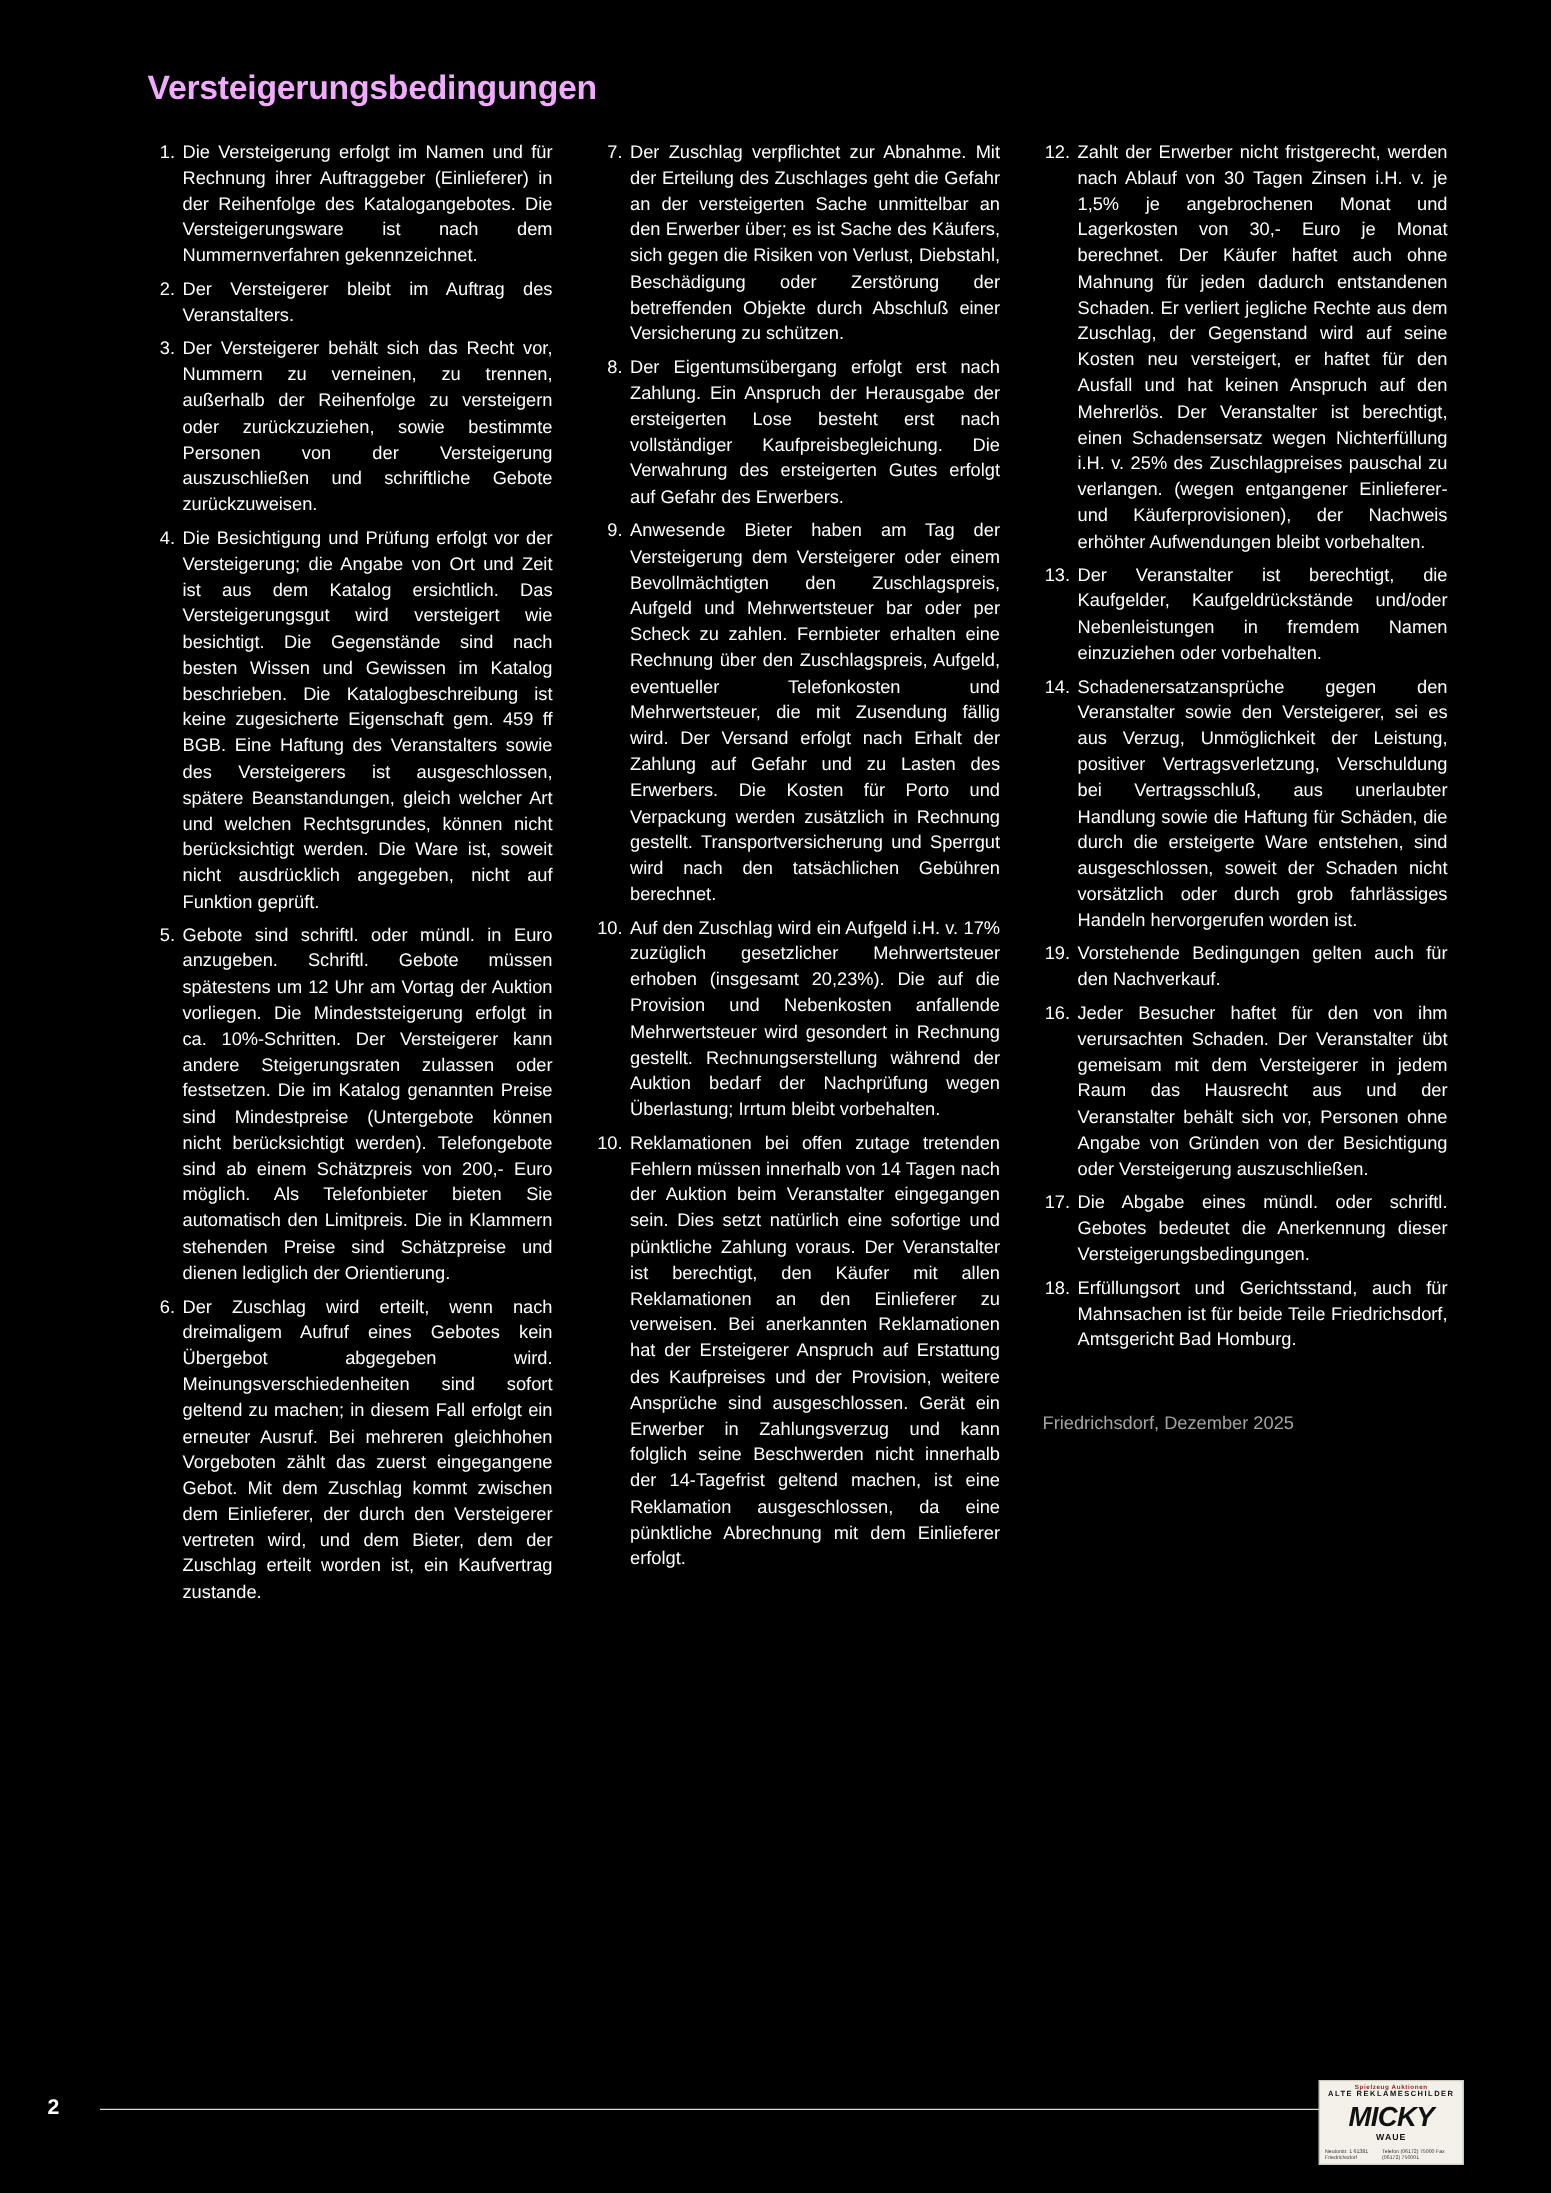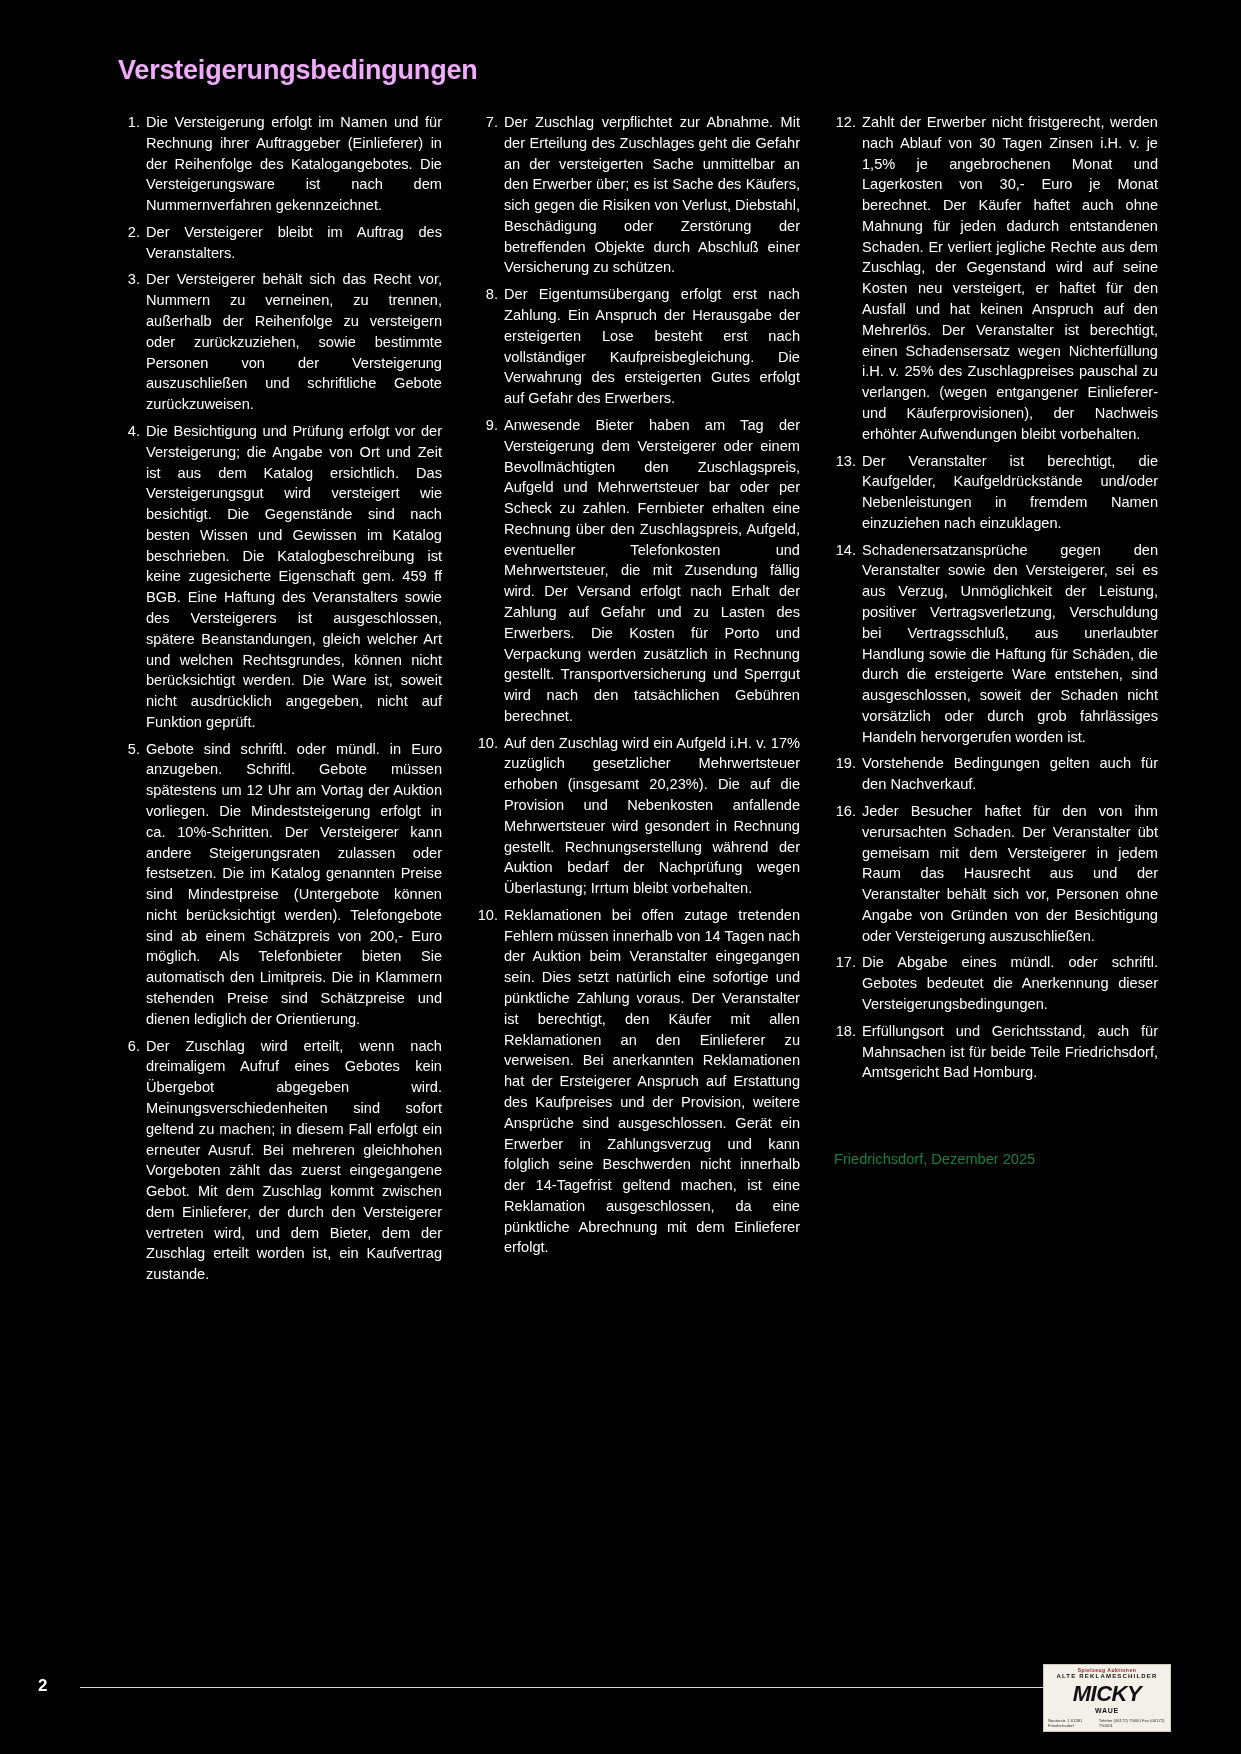--- a/index.html
+++ b/index.html
@@ -60,24 +60,24 @@
   li.term .num {
     position: absolute;
     left: 0;
     top: 0;
     width: 22px;
     text-align: right;
     font-size: 14.6px;
     line-height: 1.425;
   }
   .signature {
-    margin-top: 66px;
+    margin-top: 46px;
     font-size: 14.6px;
     line-height: 1.425;
-    color: #15803d;
+    color: #a3a3a3;
   }
   .footer {
     position: absolute;
     left: 0;
     bottom: 0;
     width: 1241px;
     height: 120px;
   }
   .page-number {
     position: absolute;
@@ -92,21 +92,21 @@
     left: 80px;
     right: 180px;
     bottom: 66px;
     height: 1px;
     background: #d8d8d8;
   }
   .logo {
     position: absolute;
     right: 70px;
     bottom: 22px;
-    width: 128px;
+    width: 116px;
     height: 68px;
     background: #f2f0e8;
     border: 1px solid #cfccbf;
     box-sizing: border-box;
     overflow: hidden;
   }
   .logo .logo-top {
     position: absolute;
     top: 2px;
     left: 0;
@@ -228,21 +228,21 @@
     </div>
 
     <div class="col">
       <ol class="terms">
         <li class="term">
           <span class="num">12.</span>
           <span>Zahlt der Erwerber nicht fristgerecht, werden nach Ablauf von 30 Tagen Zinsen i.H. v. je 1,5% je angebrochenen Monat und Lagerkosten von 30,- Euro je Monat berechnet. Der Käufer haftet auch ohne Mahnung für jeden dadurch entstandenen Schaden. Er verliert jegliche Rechte aus dem Zuschlag, der Gegenstand wird auf seine Kosten neu versteigert, er haftet für den Ausfall und hat keinen Anspruch auf den Mehrerlös. Der Veranstalter ist berechtigt, einen Schadensersatz wegen Nichterfüllung i.H. v. 25% des Zuschlagpreises pauschal zu verlangen. (wegen entgangener Einlieferer- und Käuferprovisionen), der Nachweis erhöhter Aufwendungen bleibt vorbehalten.</span>
         </li>
         <li class="term">
           <span class="num">13.</span>
-          <span>Der Veranstalter ist berechtigt, die Kaufgelder, Kaufgeldrückstände und/oder Nebenleistungen in fremdem Namen einzuziehen nach einzuklagen.</span>
+          <span>Der Veranstalter ist berechtigt, die Kaufgelder, Kaufgeldrückstände und/oder Nebenleistungen in fremdem Namen einzuziehen oder vorbehalten.</span>
         </li>
         <li class="term">
           <span class="num">14.</span>
           <span>Schadenersatzansprüche gegen den Veranstalter sowie den Versteigerer, sei es aus Verzug, Unmöglichkeit der Leistung, positiver Vertragsverletzung, Verschuldung bei Vertragsschluß, aus unerlaubter Handlung sowie die Haftung für Schäden, die durch die ersteigerte Ware entstehen, sind ausgeschlossen, soweit der Schaden nicht vorsätzlich oder durch grob fahrlässiges Handeln hervorgerufen worden ist.</span>
         </li>
         <li class="term">
           <span class="num">19.</span>
           <span>Vorstehende Bedingungen gelten auch für den Nachverkauf.</span>
         </li>
         <li class="term">

